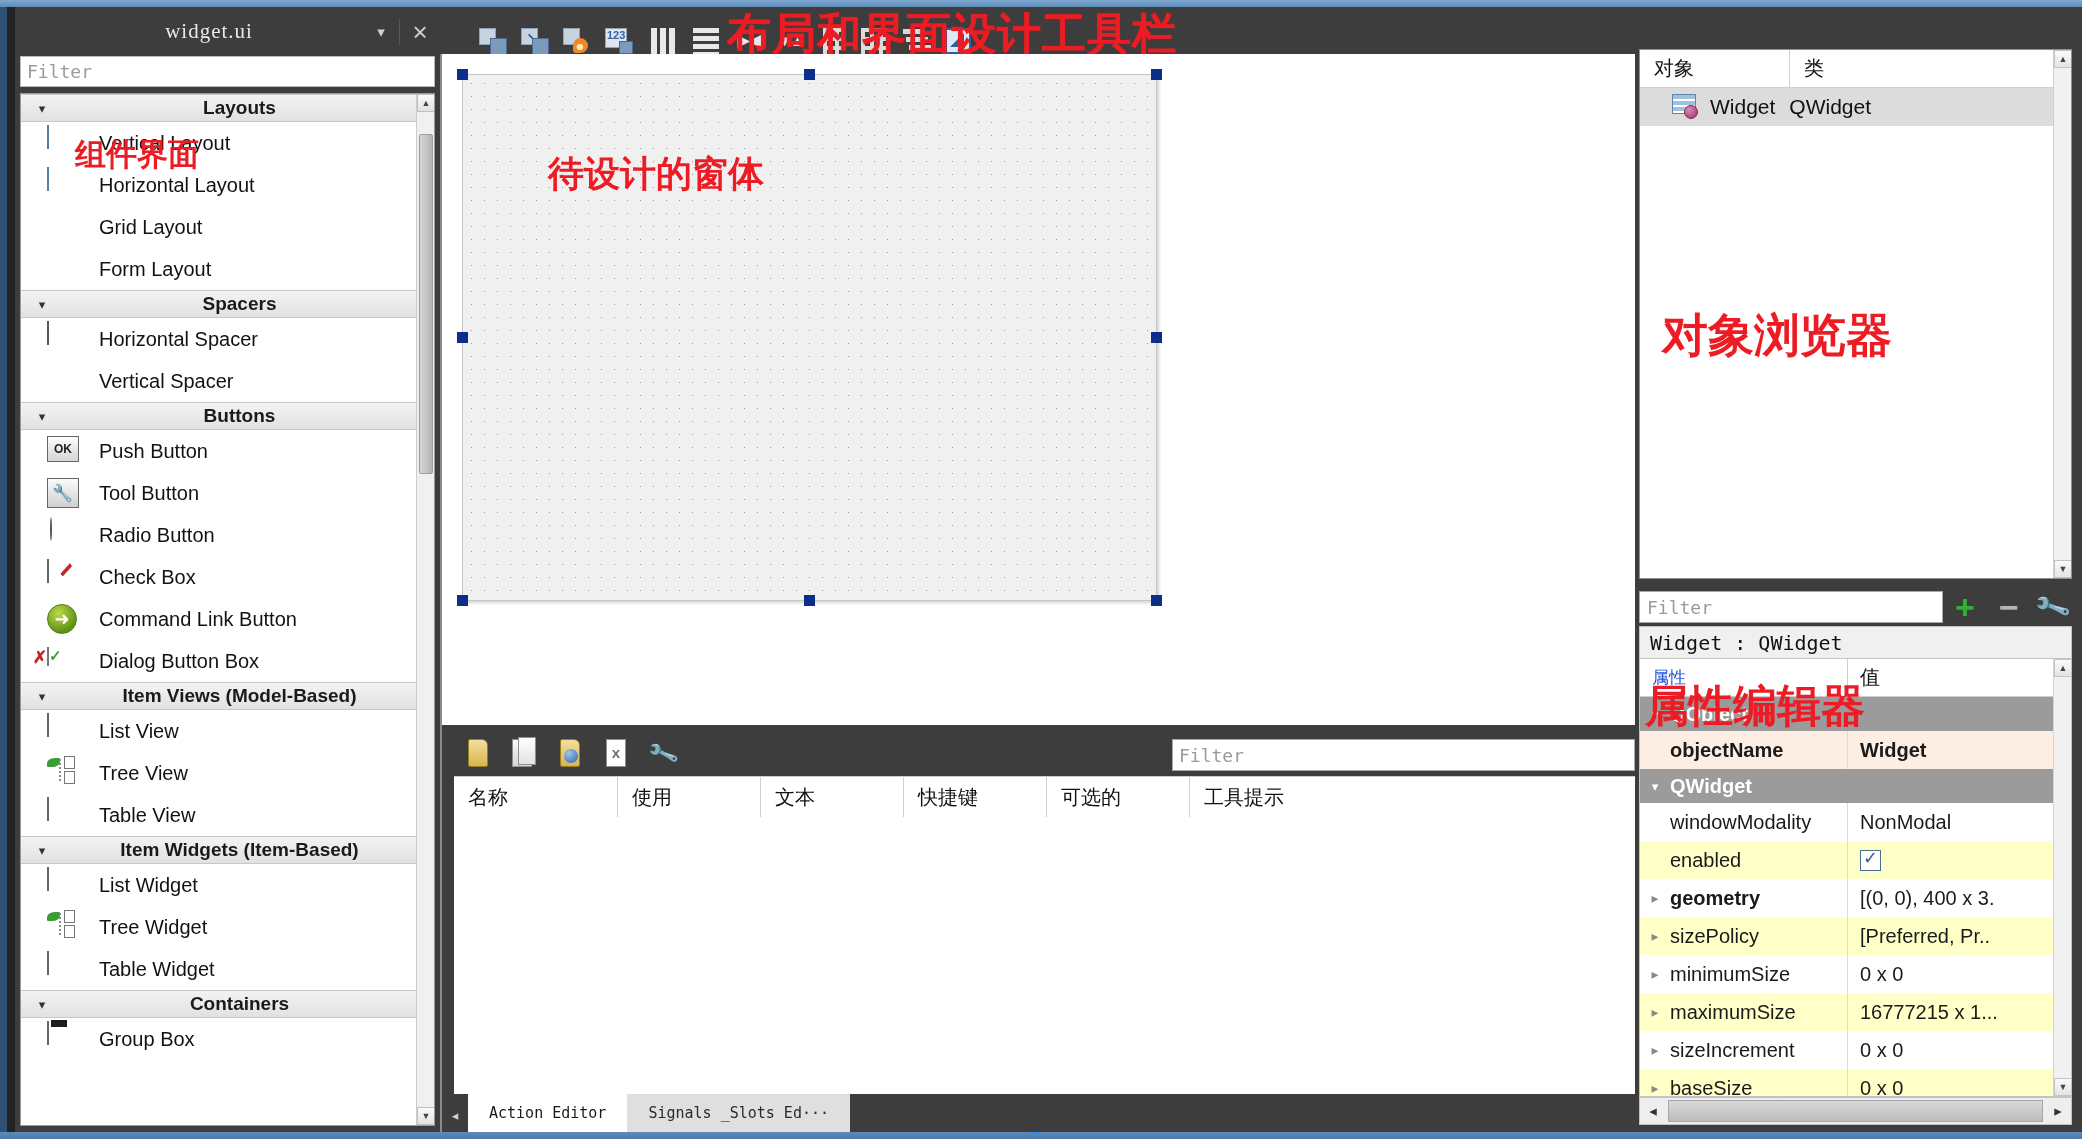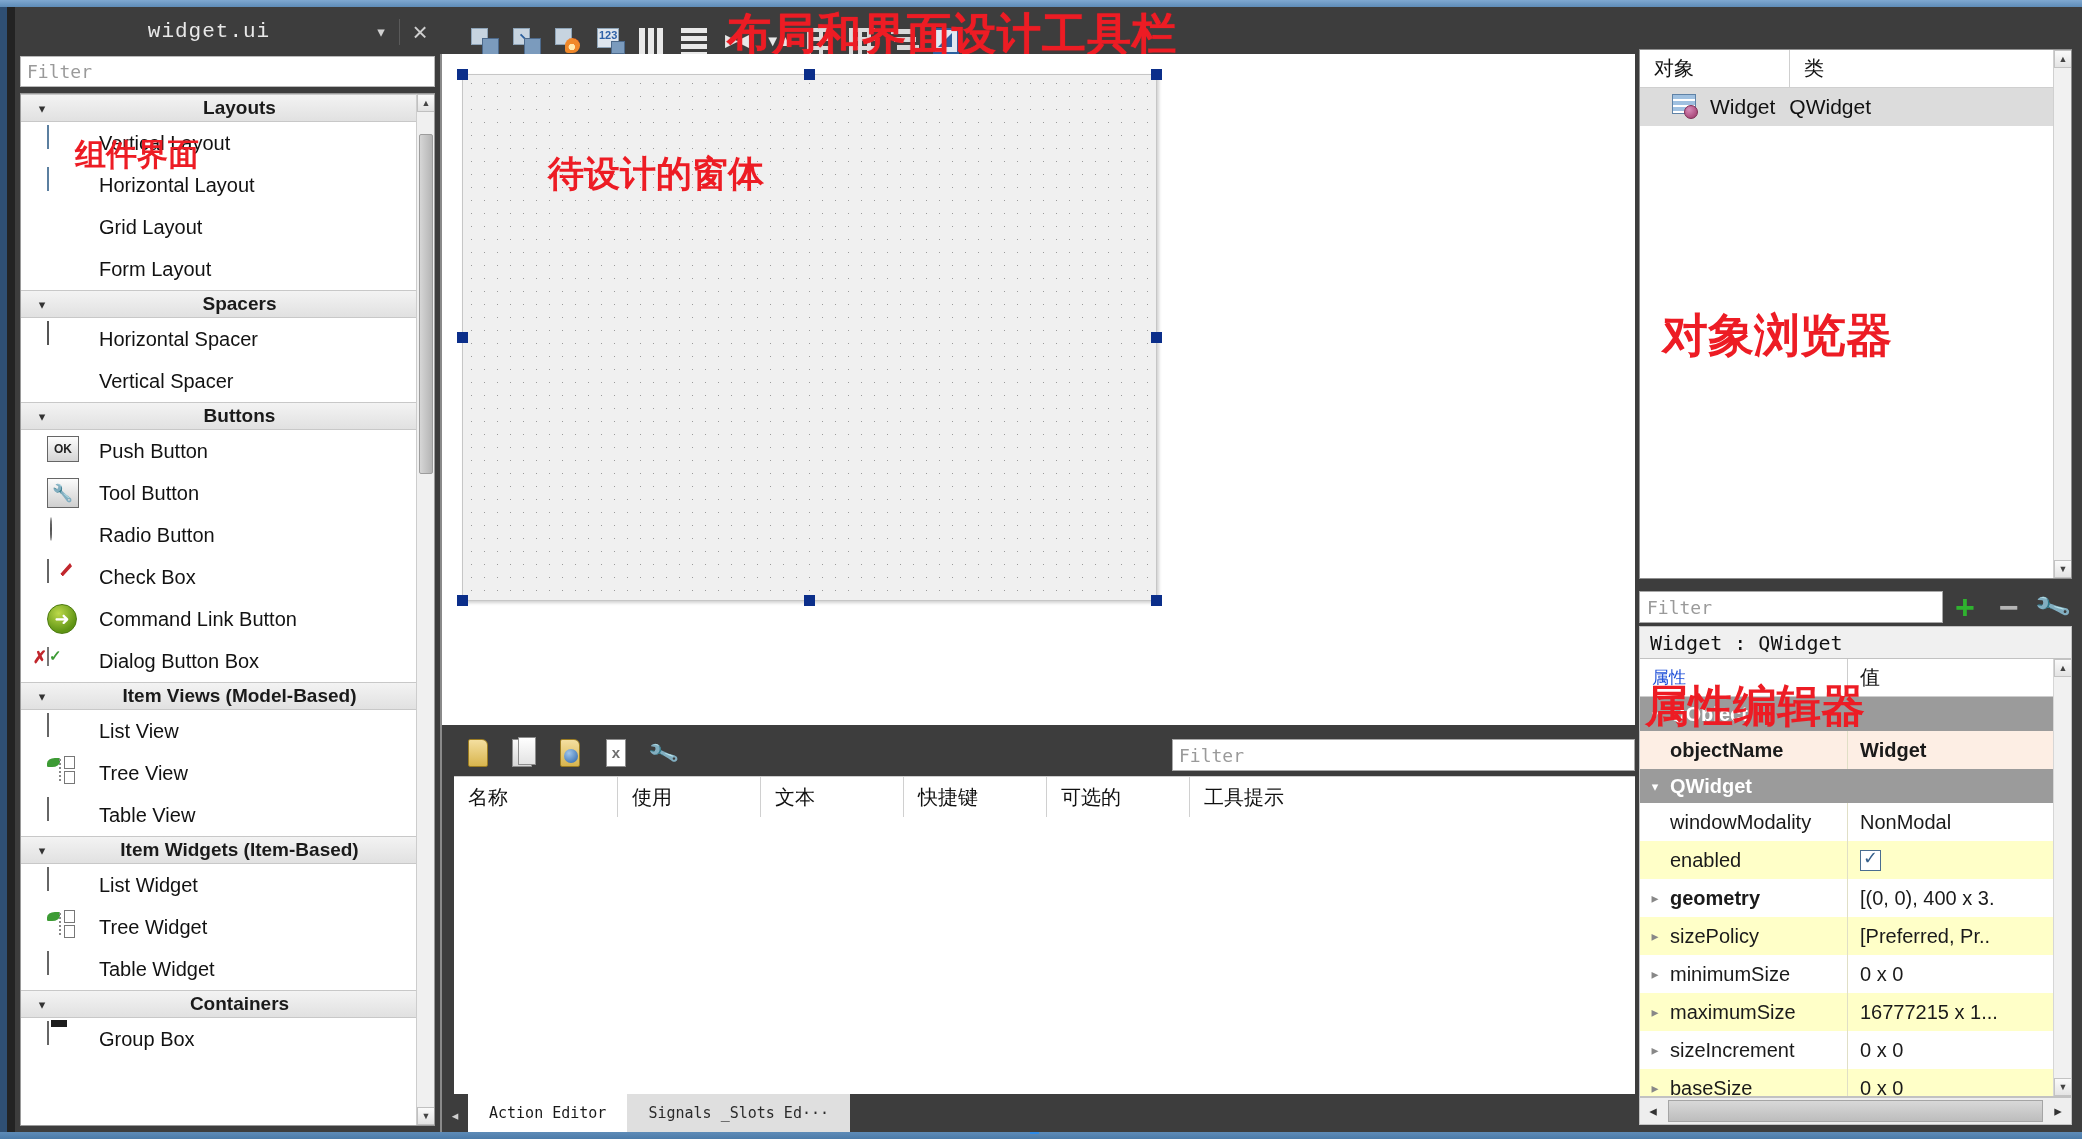--- a/index.html
+++ b/index.html
@@ -40,21 +40,21 @@
   #widgetbox {
     position: absolute; left: 15px; top: 7px; width: 425px; height: 1125px;
     background: #3d3d3d;
   }
   .wb-titlebar {
     position: relative; height: 49px; background: #3d3d3d;
     display: flex; align-items: center;
   }
   .wb-title {
     flex: 1; text-align: center; color: #e8e8e8;
-    font-family: Liberation Mono, monospace;
+    font-family: Liberation Serif, serif;
     font-size: 21px; letter-spacing: 1px;
     padding-left: 40px;
   }
   .wb-chev {
     width: 36px; color: #d0d0d0; font-size: 15px; text-align: center; cursor: pointer;
   }
   .wb-sep {
     width: 1px; height: 26px; background: #5a5a5a;
   }
   .wb-close {
@@ -163,21 +163,21 @@
   }
 
   
   #center { position: absolute; left: 440px; top: 7px; width: 1195px; height: 1125px; }
   .toolbar {
     position: absolute; left: 25px; top: 0; right: 0; height: 47px;
     background: #3d3d3d; display: flex; align-items: center; gap: 4px; padding-left: 6px;
   }
   .tb-btn {
     width: 38px; height: 38px; position: relative; cursor: pointer;
-    display: flex; align-items: center; justify-content: flex-start; margin-top: 20px;
+    display: flex; align-items: center; justify-content: flex-end; margin-top: 20px;
   }
   .tbi { position: relative; width: 30px; height: 30px; }
   .sq-a { position:absolute; left:0; top:2px; width:17px; height:17px; background:#c7d4e0; border:1px solid #8ea4b8; }
   .sq-b { position:absolute; left:11px; top:12px; width:17px; height:17px; background:#7b9bbd; border:1px solid #4d6a8c; }
   .arrowdn { position:absolute;left:4px;top:2px;color:#2b5f9e;font-size:21px;line-height:1;}
   .flame { position:absolute; left:10px; top:12px; width:15px; height:15px;
     background: radial-gradient(circle at 45% 60%,#ffe9b0 0 25%,#f0882a 28% 70%,#d9541f 72% 100%); border-radius:50% 50% 50% 20%;}
   .num123 { position:absolute;left:2px;top:3px;color:#2f62a8;font-size:11px;font-weight:bold;font-family:"Liberation Sans",sans-serif;}
   .bars-v { width:26px;height:26px;background-image:repeating-linear-gradient(90deg,#e9e9e9 0 6px,transparent 6px 9px);}
   .bars-h { width:26px;height:26px;background-image:repeating-linear-gradient(#e9e9e9 0 5px,transparent 5px 8px);}

